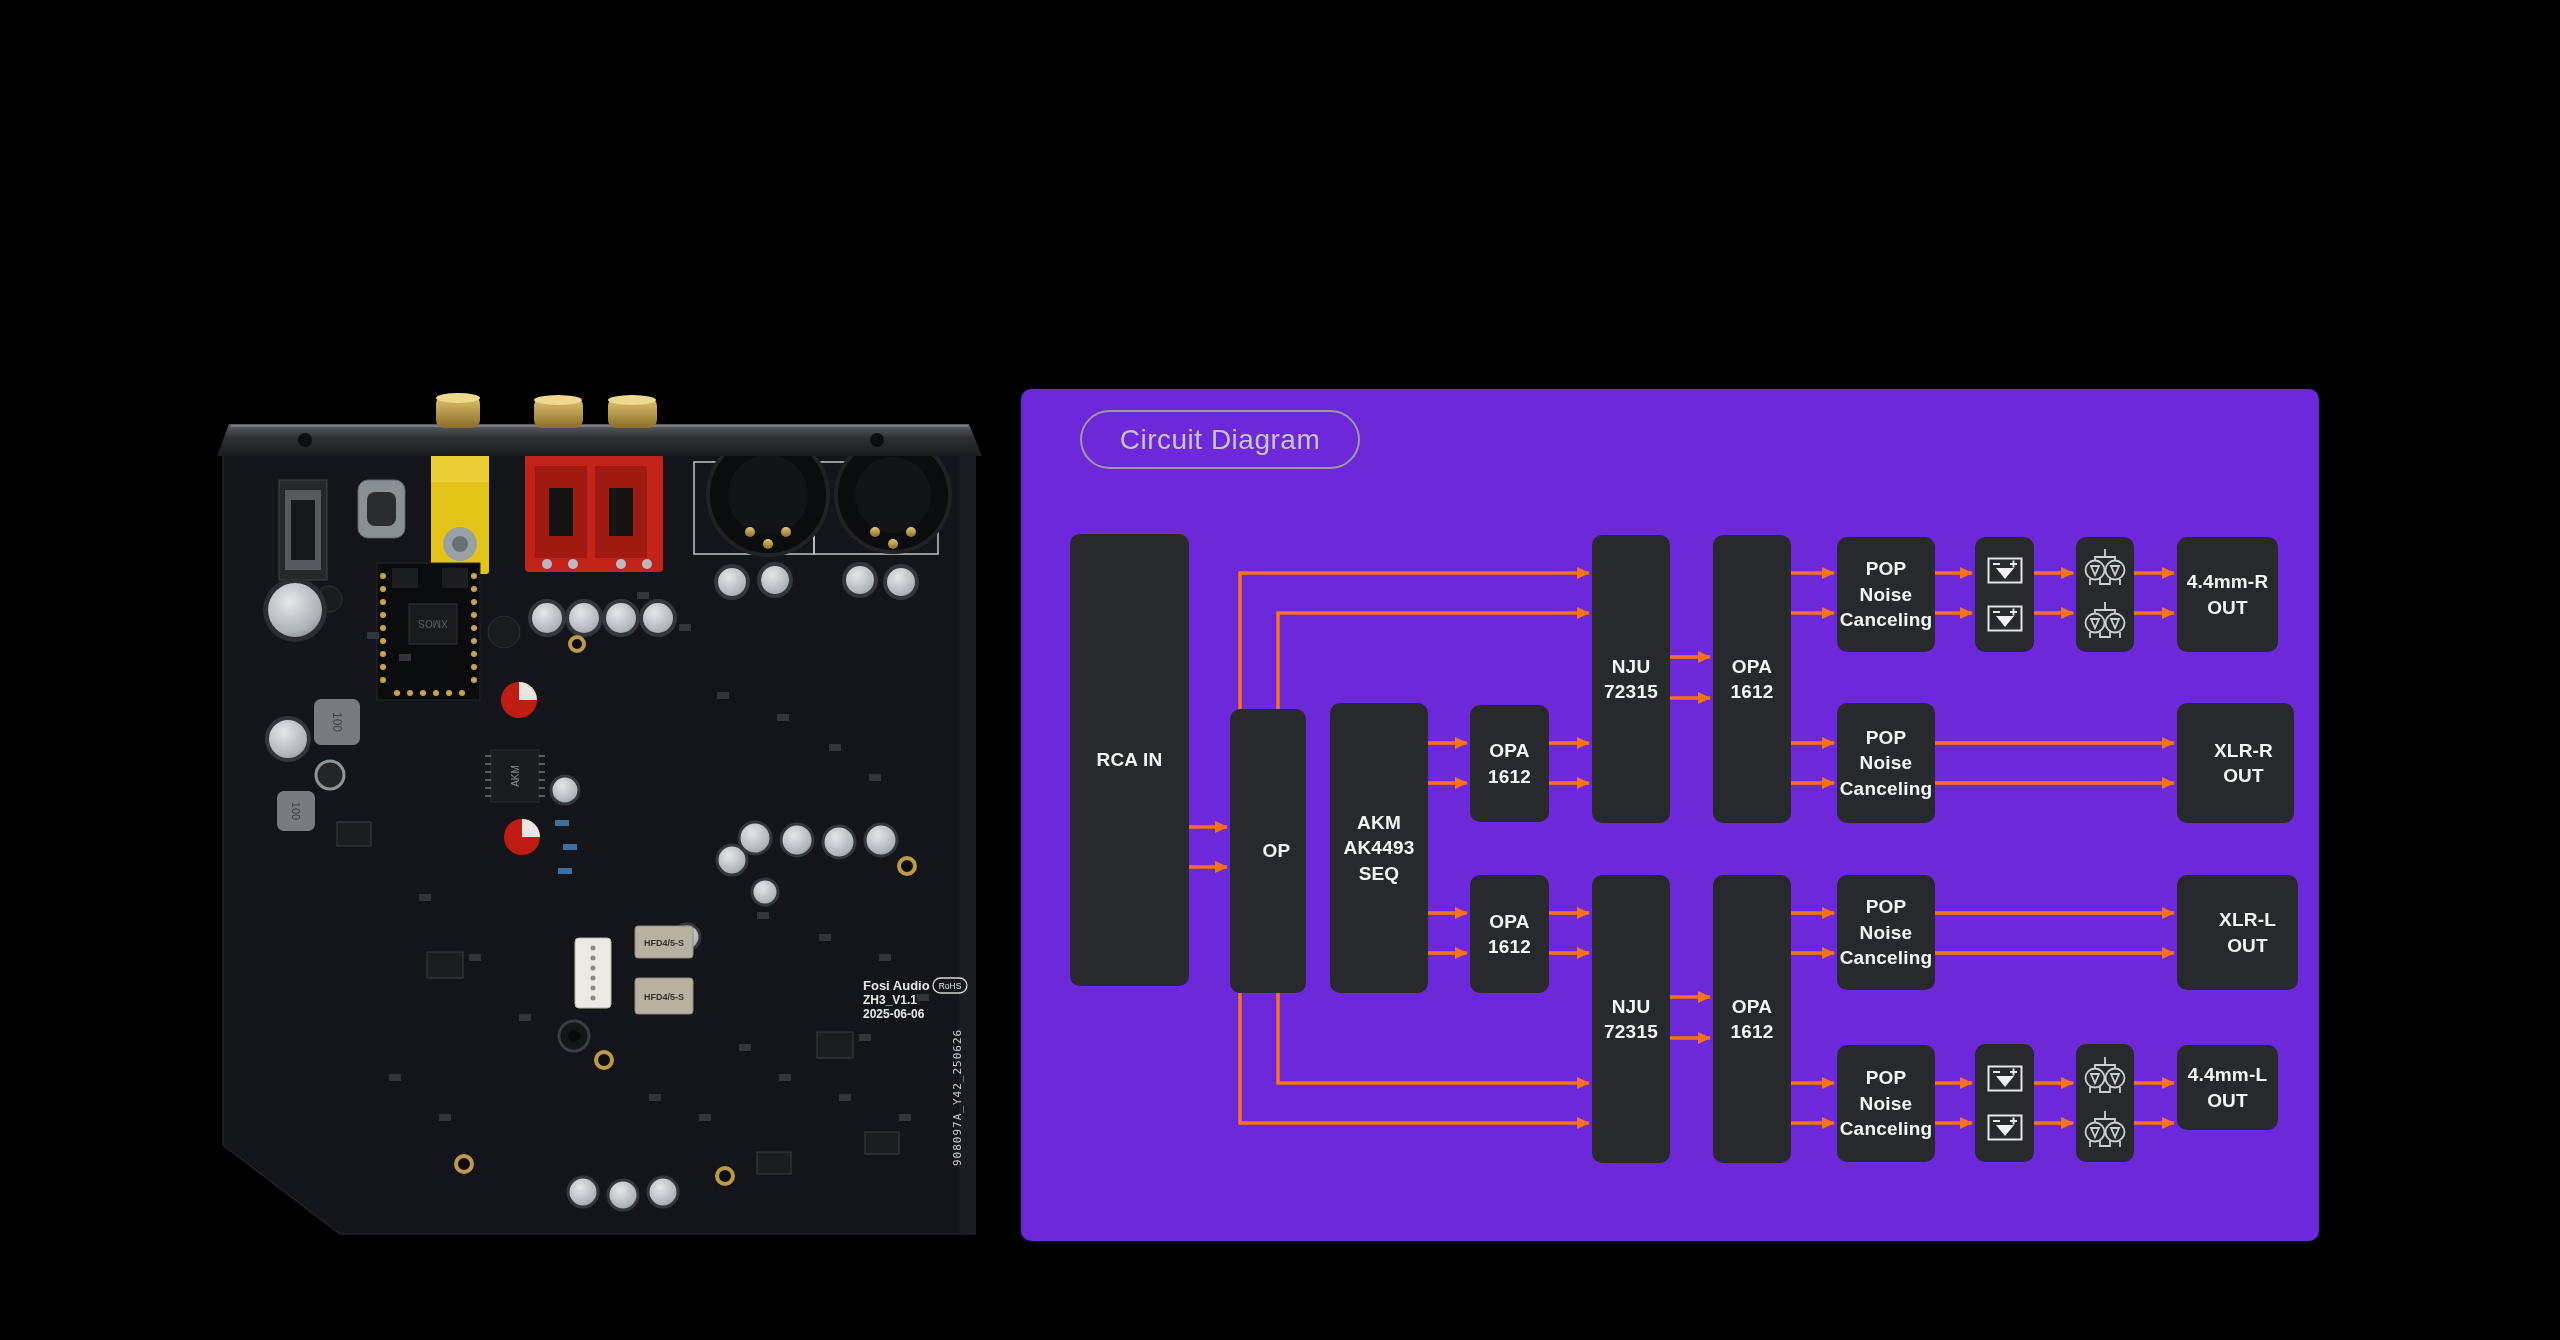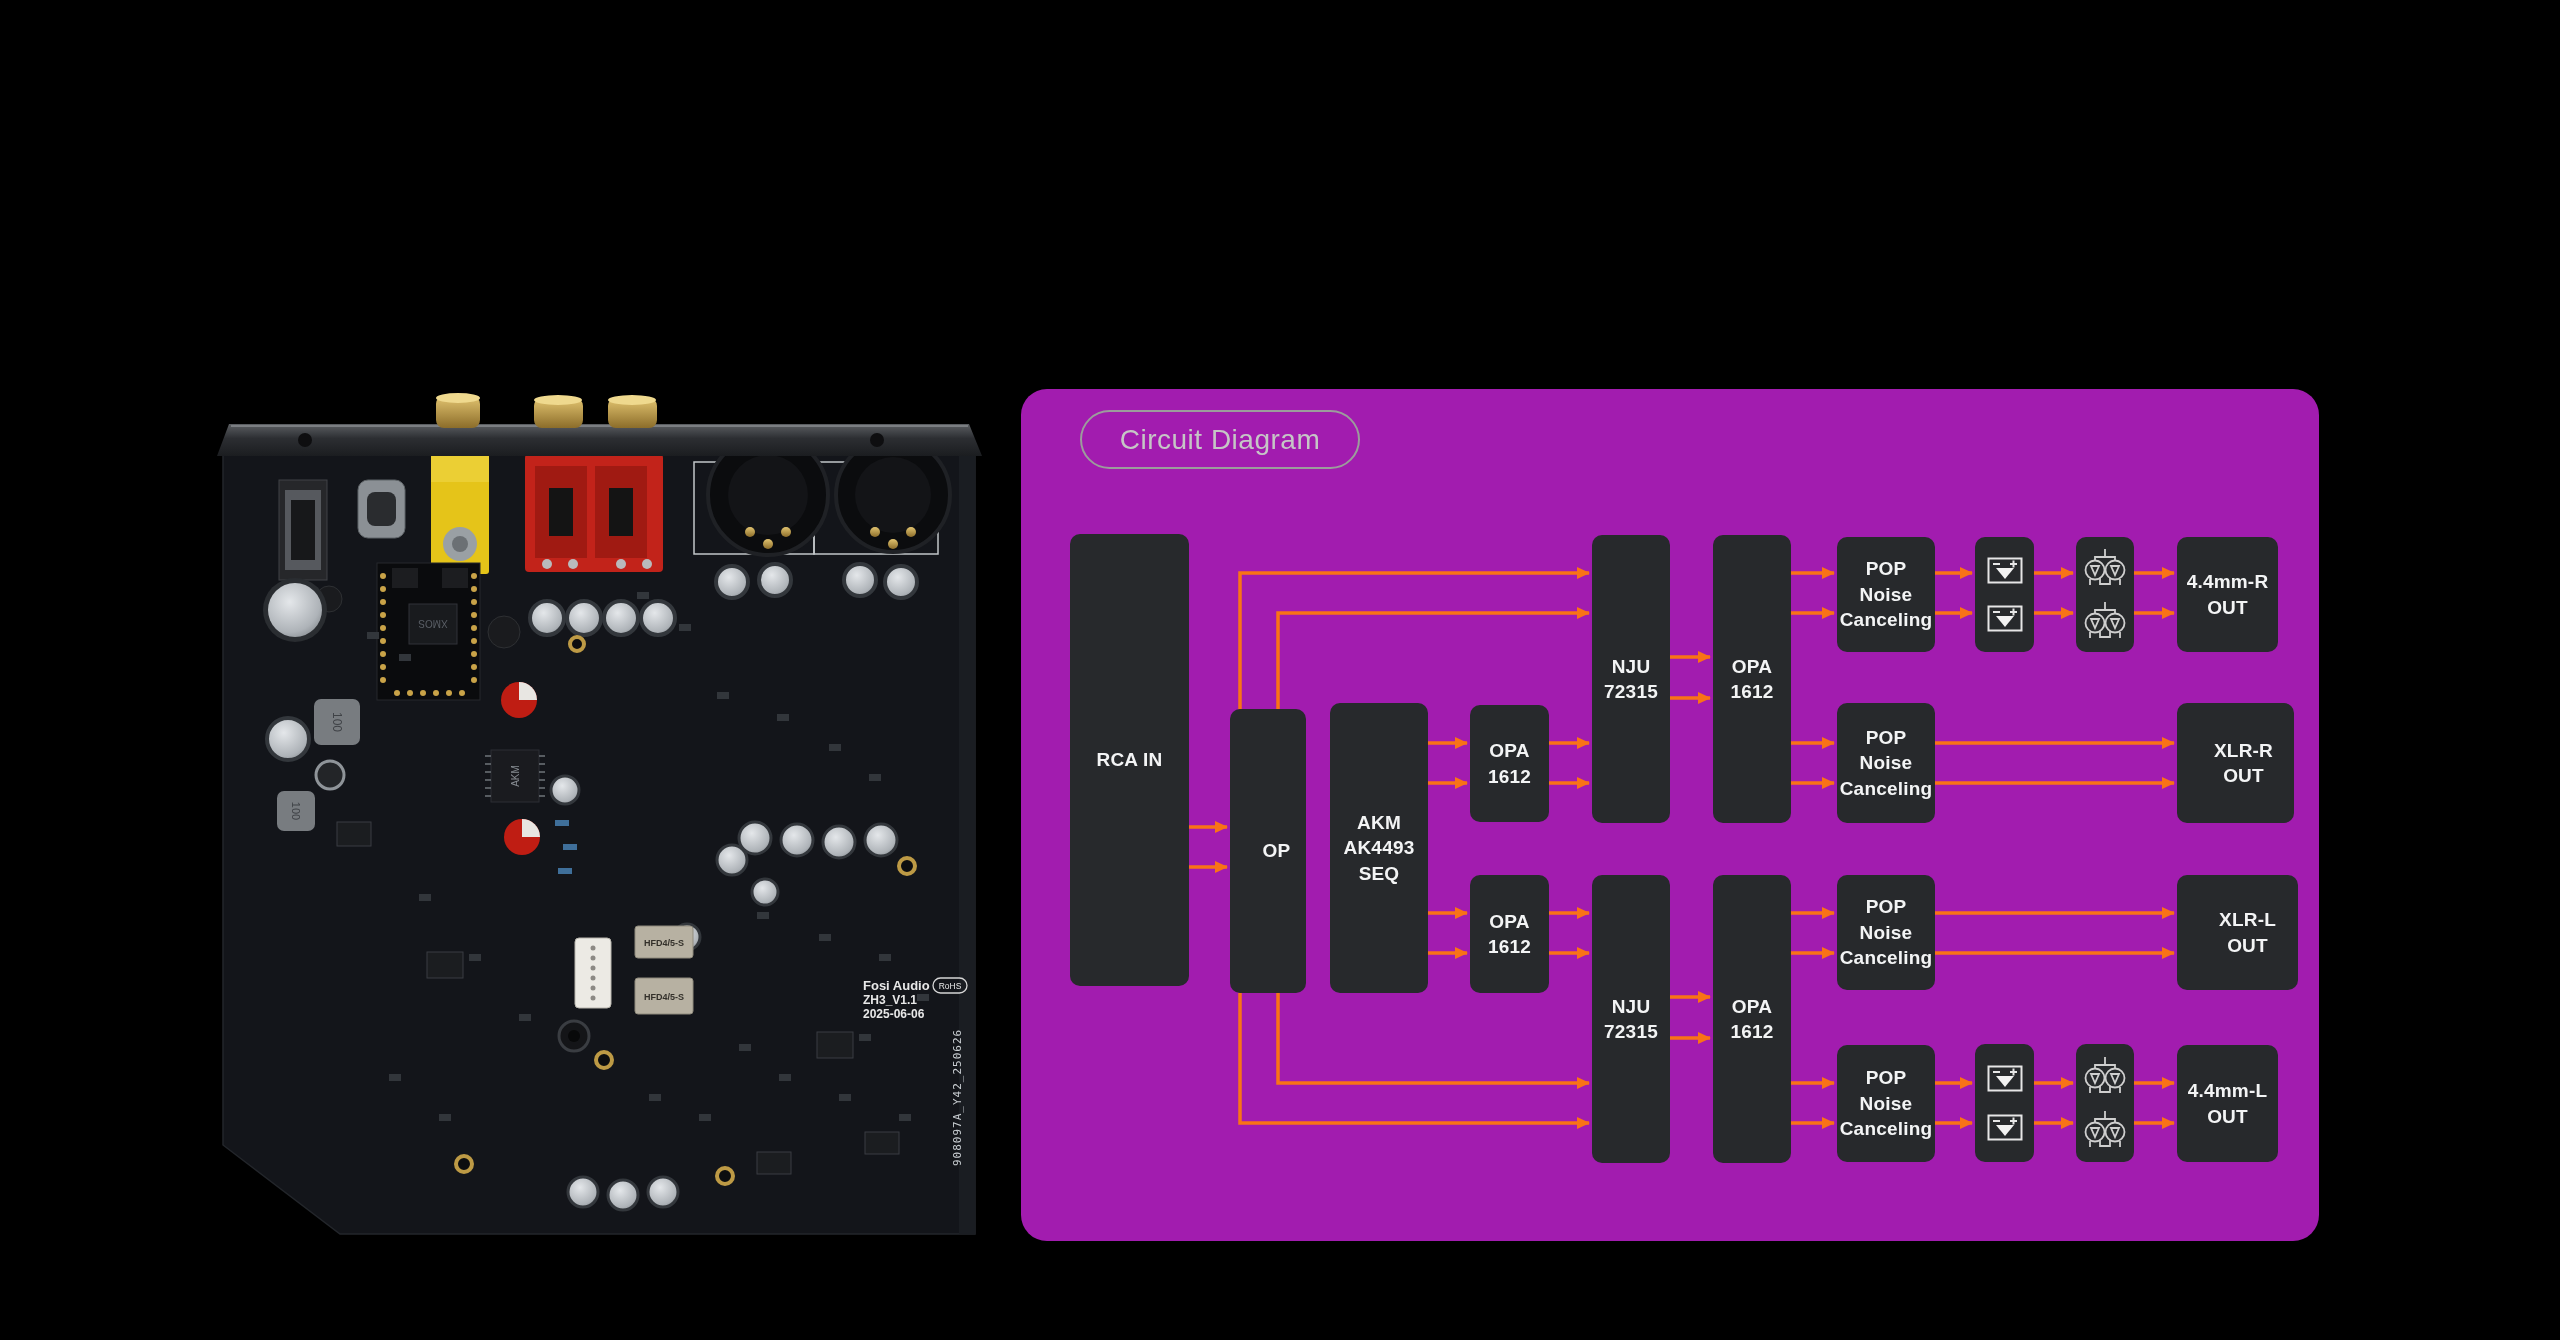--- a/index.html
+++ b/index.html
@@ -4,21 +4,21 @@
 <style>
   html,body{margin:0;padding:0;background:#000;}
   .stage{position:relative;width:2560px;height:1340px;background:#000;overflow:hidden;
          font-family:"Liberation Sans",sans-serif;}
 
   
   .pcb-wrap{position:absolute;left:217px;top:392px;width:765px;height:850px;}
 
   
   .panel{position:absolute;left:1021px;top:389px;width:1298px;height:852px;
-         background:#a21caf;border-radius:26px;--accent:#f97316;}
+         background:#6d28d9;border-radius:10px;--accent:#f97316;}
   .title-pill{position:absolute;left:59px;top:21px;width:276px;height:55px;
          border:2px solid #9c9c9c;border-radius:30px;display:flex;align-items:center;
          justify-content:center;color:#c6c6c6;font-size:28px;letter-spacing:.5px;}
   .diagram{position:absolute;left:0;top:0;width:1298px;height:852px;}
   #edges{position:absolute;left:0;top:0;width:1298px;height:852px;}
   .edge{fill:none;stroke:var(--accent);stroke-width:3.5px;}
   #arrow path{fill:var(--accent);}
   .node{position:absolute;background:#27292c;border-radius:10px;color:#f3f4f5;
         display:flex;align-items:center;justify-content:center;text-align:center;
         font-weight:bold;font-size:19px;line-height:1.34;letter-spacing:.2px;}
@@ -498,21 +498,21 @@
 OUT</span>
           </div>
           <div class="node" style="left: 1156px; top: 314px; width: 101px; height: 120px; background: rgb(39, 41, 44); padding-left: 16px;">
             <span>XLR-R
 OUT</span>
           </div>
           <div class="node" style="left: 1156px; top: 486px; width: 101px; height: 115px; background: rgb(39, 41, 44); padding-left: 20px;">
             <span>XLR-L
 OUT</span>
           </div>
-          <div class="node" style="left: 1156px; top: 656px; width: 101px; height: 117px; background: rgb(39, 41, 44);">
+          <div class="node" style="left: 1156px; top: 656px; width: 101px; height: 85px; background: rgb(39, 41, 44);">
             <span>4.4mm-L
 OUT</span>
           </div>
         </div>
     </div>
   </section>
 
 </div>
 
 </body></html>

